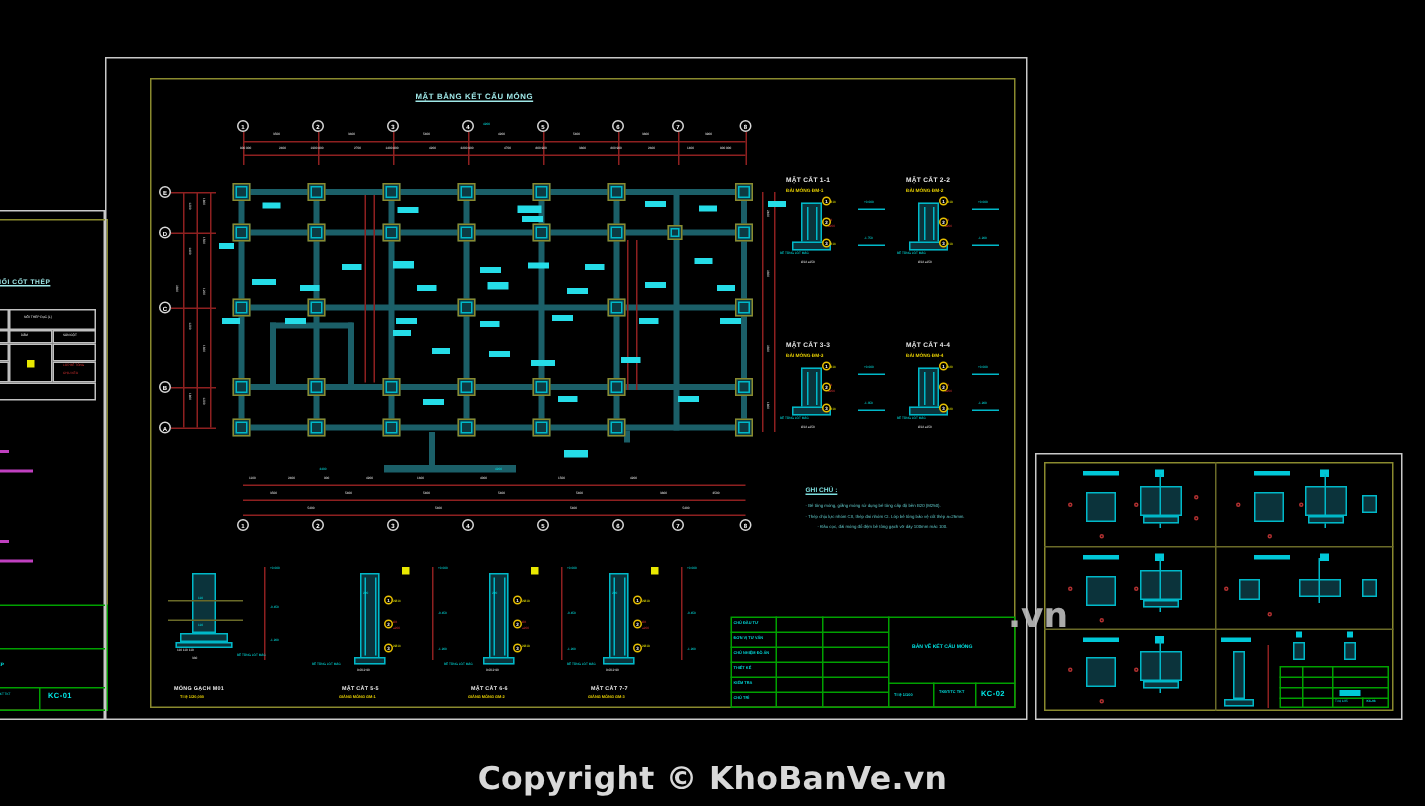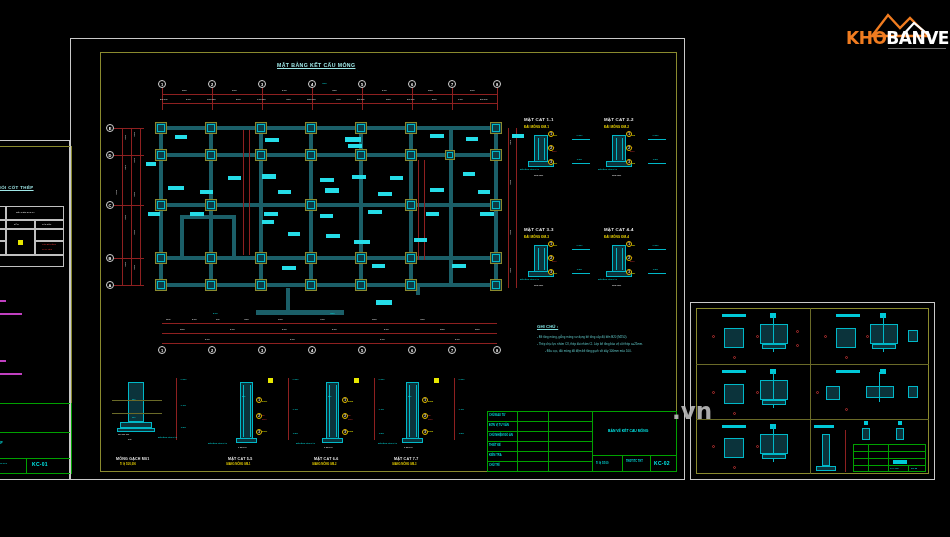--- a/index.html
+++ b/index.html
@@ -139,28 +139,20 @@
   .tb-no  { position: absolute; font-size: 5px; color: #00e8e8; font-weight: bold; letter-spacing: .3px; }
   .dcap { position: absolute; background: #00c8d8; height: 3px; }
   .dnode { position: absolute; border: 0.5px solid #b03030; border-radius: 50%; width: 3px; height: 3px; }
   .dsq { position: absolute; border: 0.6px solid #00b8c8; background: #0b333b; }
 </style>
 </head>
 <body>
 
 <div id="stage">
 
-  <div class="logo">
-    <svg class="logo-mtn" viewBox="0 0 104 44">
-      <path d="M30 30 L46 9 L58 22 L68 12 L86 30 Z" fill="none" stroke="#f07c20" stroke-width="2.4"></path>
-      <path d="M60 30 L72 17 L88 30" fill="none" stroke="#ffffff" stroke-width="2.2"></path>
-    </svg>
-    <div class="logo-text"><span class="logo-kho">KHO</span><span class="logo-ban">BANVE</span></div>
-    <div class="logo-rule"></div>
-  </div>
 
   <div class="frame-white" style="left:-60px; top:140px; width:130px; height:340px;"></div>
   <div class="frame-olive" style="left:-54px; top:146px; width:126px; height:328px;"></div>
 
   <div class="cad title-main" style="left:-46px; top:186px; font-size:4.4px;">CẤU TẠO NỐI VÀ NỐI CỐT THÉP</div>
 
   <div class="tcell" style="left:-50px; top:206px; width:56px; height:14px;"></div>
   <div class="tcell" style="left:6px; top:206px; width:58px; height:14px;"></div>
 
   <div class="cad micro t-white" style="left:16px; top:211px; font-size:2.2px;">NỐI THÉP DọC (L)</div>
@@ -697,14 +689,15 @@
   <div class="ln h-gn" style="left:853px; top:465px; width:73px;"></div>
   <div class="ln v-gn" style="left:868px; top:444px; height:28px;"></div>
   <div class="ln v-gn" style="left:888px; top:444px; height:28px;"></div>
   <div class="ln v-gn" style="left:908px; top:465px; height:7px;"></div>
   <div class="dcap" style="left:893px; top:460px; width:14px; height:4px;"></div>
   <div class="cad nano t-cyan" style="left:890px; top:467px;">Tỉ lệ 1/25</div>
   <div class="cad nano t-cyan" style="left:911px; top:467px; font-weight:bold;">KC-03</div>
 
   <div class="watermark wm-right" style="left:672px; top:398px;">.vn</div>
 
+  <div class="copyright">Copyright © KhoBanVe.vn</div>
 
 </div>
 
 </body></html>

